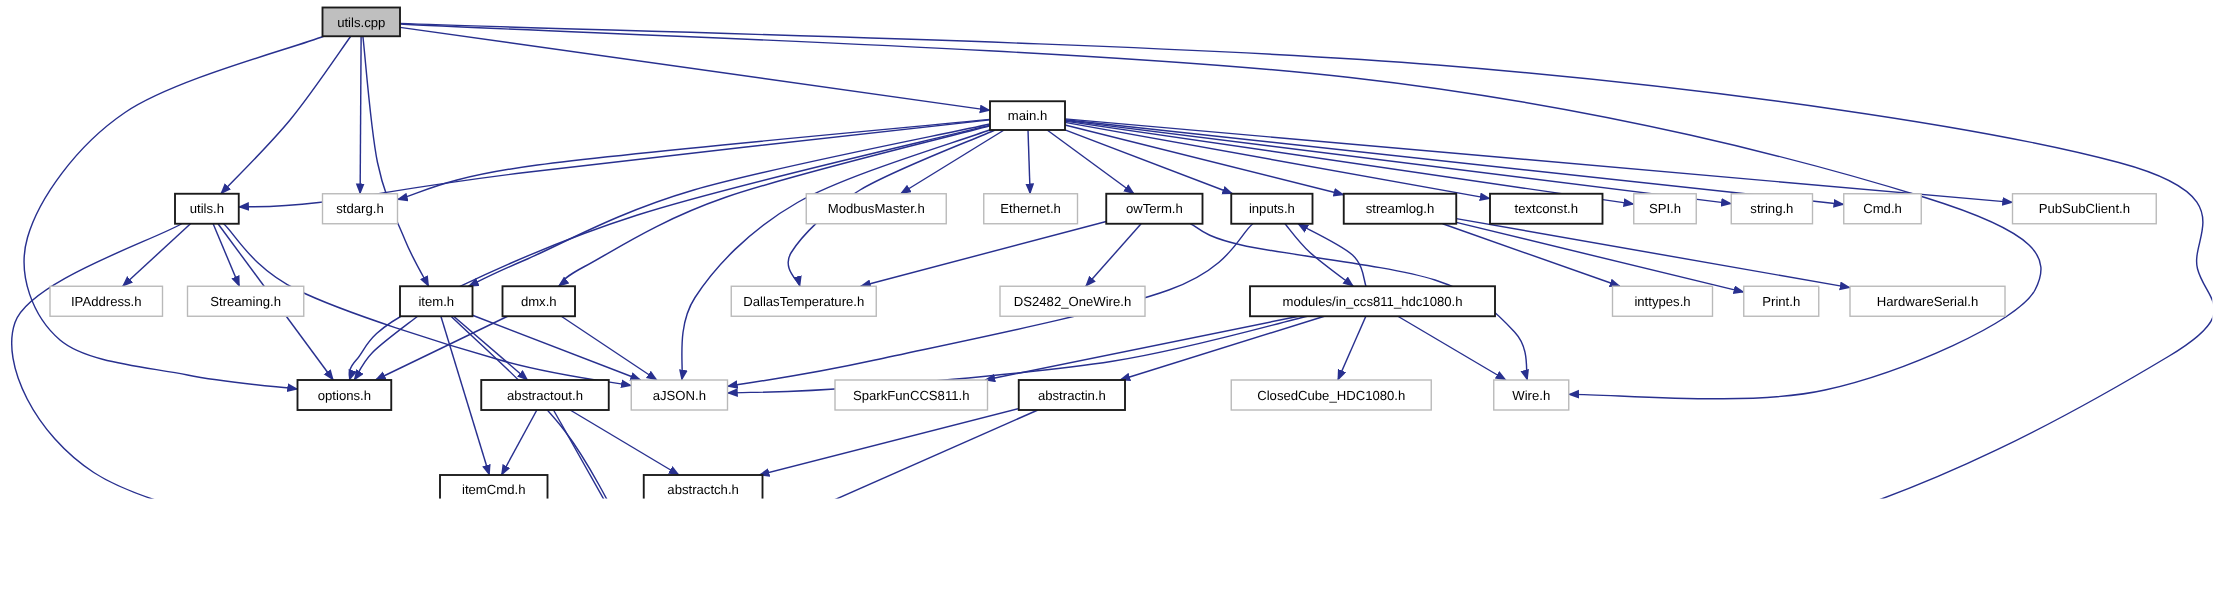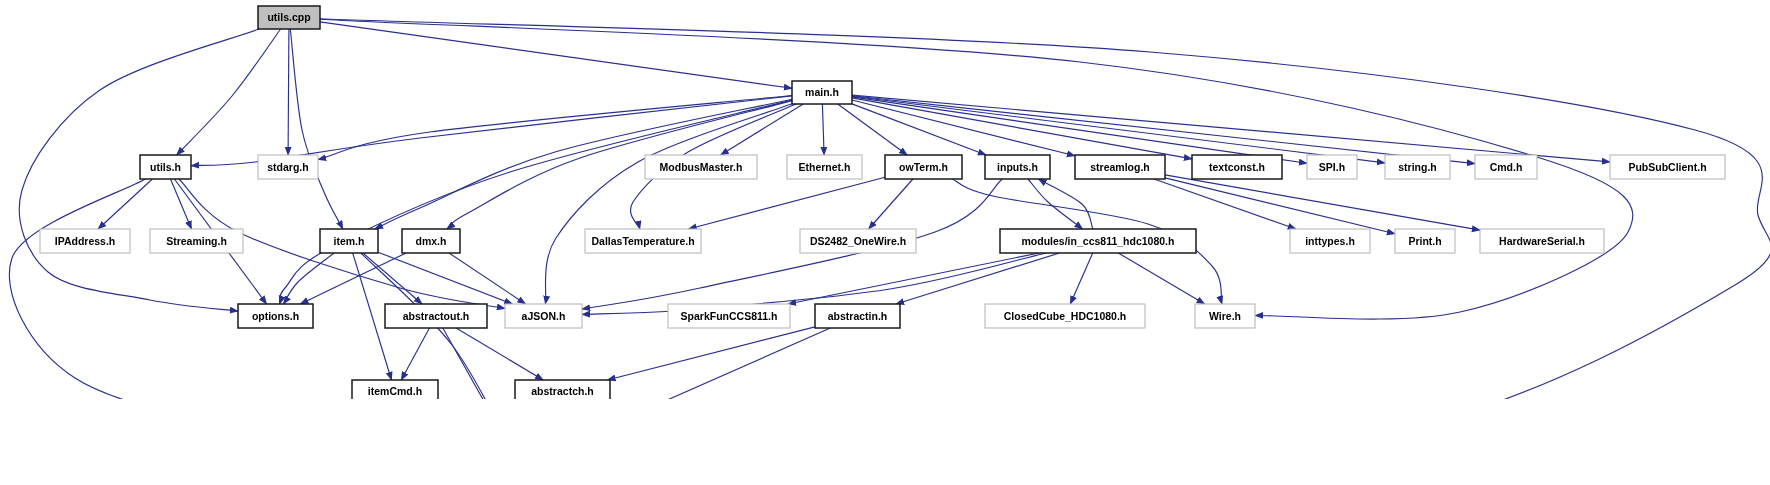--- a/index.html
+++ b/index.html
@@ -1,17 +1,17 @@
 <!DOCTYPE html>
 <html><head>
 <meta charset="utf-8">
 <style>
   html,body{margin:0;padding:0;background:#ffffff;}
   #stage{position:relative;width:1770px;height:399px;background:#ffffff;overflow:hidden;
-         font-family:"Liberation Sans", sans-serif;font-weight:bold;}
+         font-family:"Liberation Sans", sans-serif;}
   svg{display:block;}
   .node-rect{fill:#ffffff;}
   .node-rect.source{fill:#bfbfbf;}
   .node-label{font-family:"Liberation Sans", sans-serif;font-size:10.5px;fill:#000000;
               text-anchor:middle;dominant-baseline:middle;}
   .edge{fill:none;stroke-width:1.15px;}
 </style>
 </head>
 <body>
 

